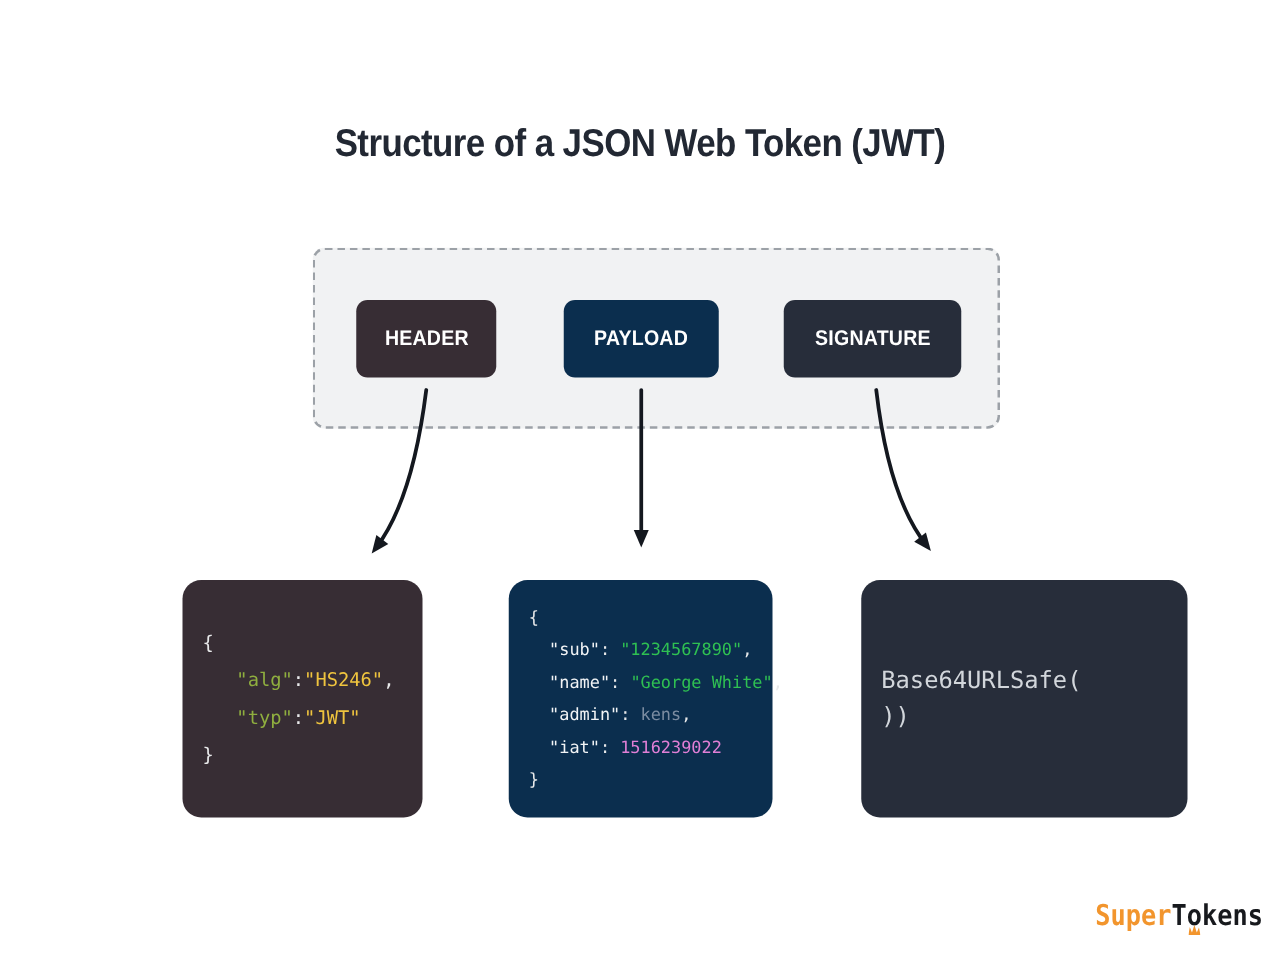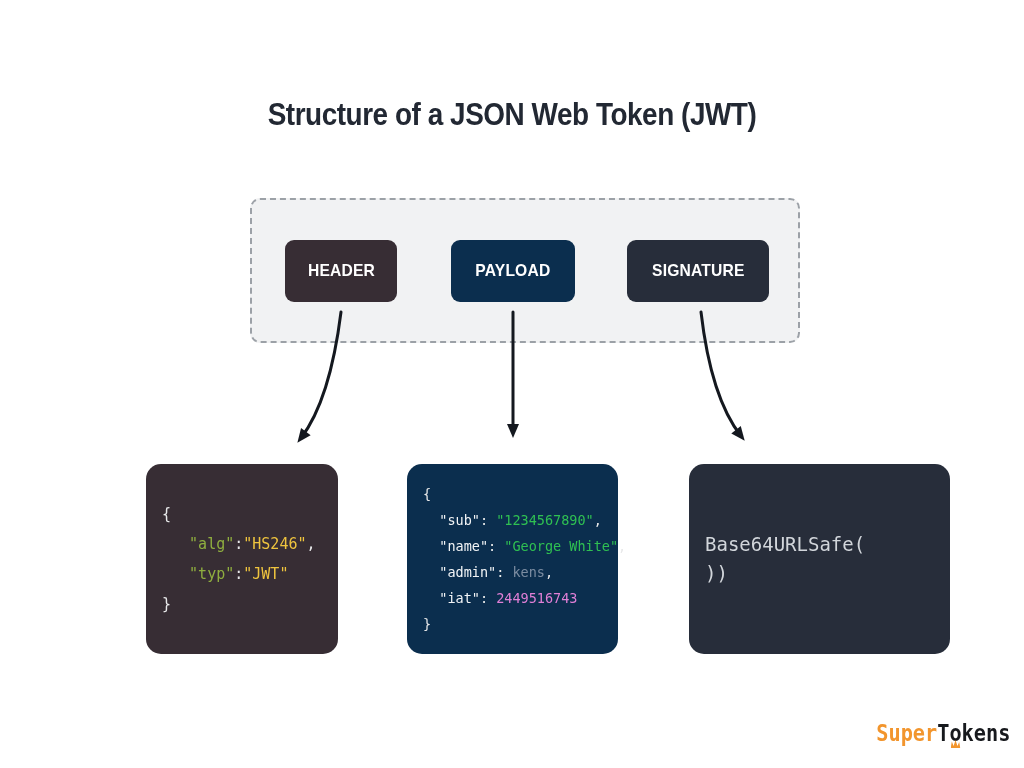--- a/index.html
+++ b/index.html
@@ -105,21 +105,21 @@
       <div class="code-line"><span class="tok-punct">{</span></div>
       <div class="code-line"><span class="tok-punct">   </span><span class="tok-key">"alg"</span><span class="tok-punct">:</span><span class="tok-val">"HS246"</span><span class="tok-punct">,</span></div>
       <div class="code-line"><span class="tok-punct">   </span><span class="tok-key">"typ"</span><span class="tok-punct">:</span><span class="tok-val">"JWT"</span></div>
       <div class="code-line"><span class="tok-punct">}</span></div>
     </div>
   <div class="code-box code-payload">
       <div class="code-line"><span class="tok-punct">{</span></div>
       <div class="code-line"><span class="tok-punct">  </span><span class="tok-keyw">"sub"</span><span class="tok-punct">: </span><span class="tok-str">"1234567890"</span><span class="tok-punct">,</span></div>
       <div class="code-line"><span class="tok-punct">  </span><span class="tok-keyw">"name"</span><span class="tok-punct">: </span><span class="tok-str">"George White"</span><span class="tok-punct">,</span></div>
       <div class="code-line"><span class="tok-punct">  </span><span class="tok-keyw">"admin"</span><span class="tok-punct">: </span><span class="tok-bool">kens</span><span class="tok-punct">,</span></div>
-      <div class="code-line"><span class="tok-punct">  </span><span class="tok-keyw">"iat"</span><span class="tok-punct">: </span><span class="tok-num">2449516743</span></div>
+      <div class="code-line"><span class="tok-punct">  </span><span class="tok-keyw">"iat"</span><span class="tok-punct">: </span><span class="tok-num">1516239022</span></div>
       <div class="code-line"><span class="tok-punct">}</span></div>
     </div>
   <div class="code-box code-signature">
       <div class="code-line"><span class="tok-plain">Base64URLSafe(</span></div>
       <div class="code-line"><span class="tok-plain">))</span></div>
     </div>
 
   <div class="logo">
     <span class="super">Super</span><span class="ink">T</span><span class="logo-o">o</span><span class="ink">kens</span>
   </div>

